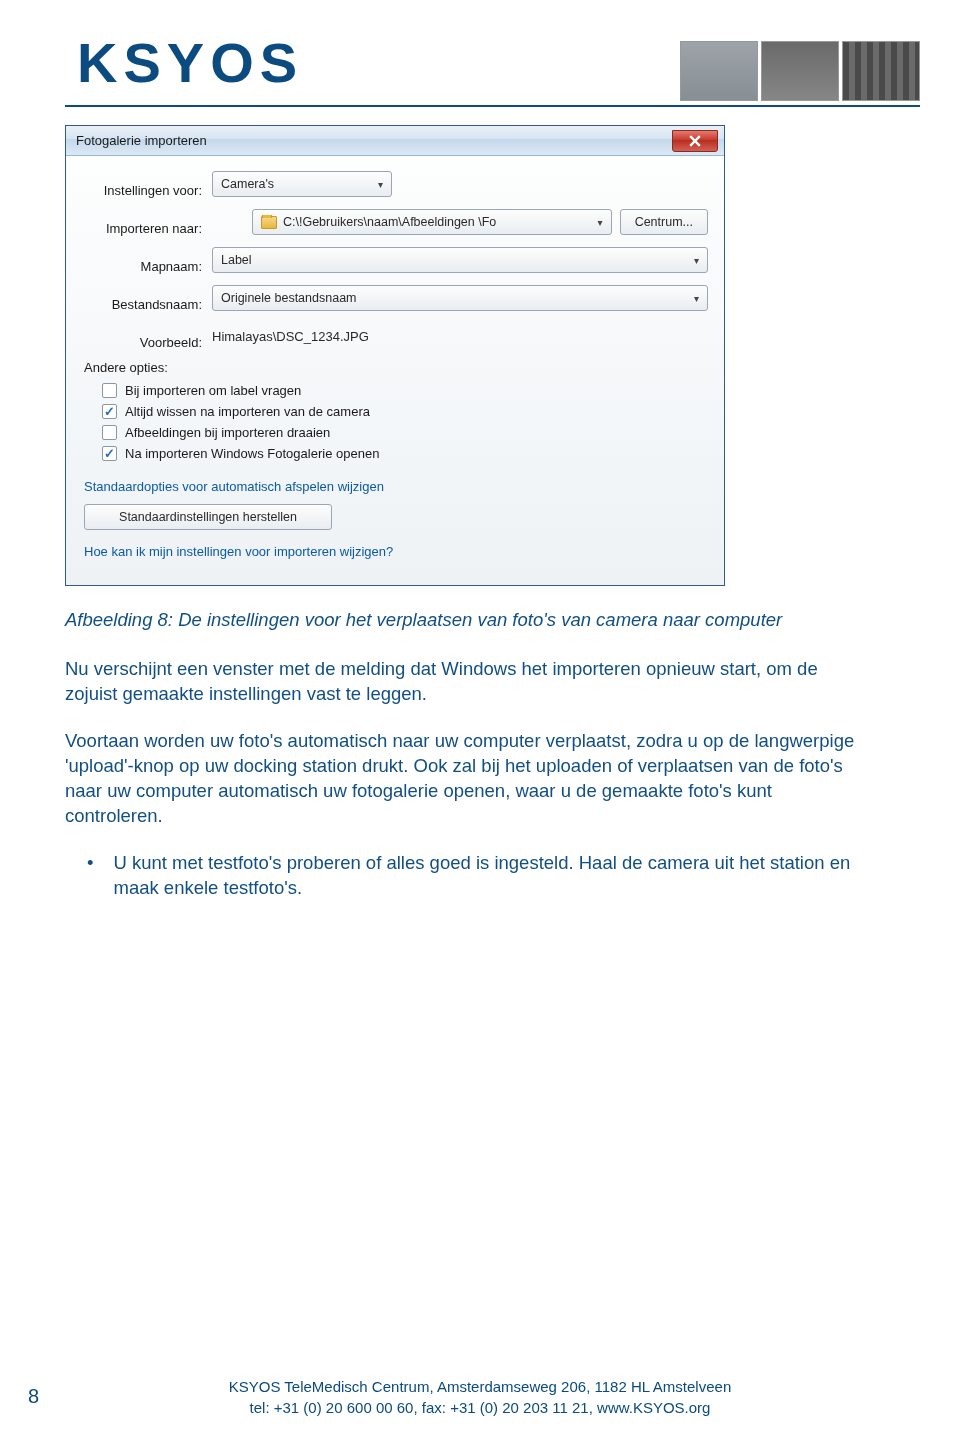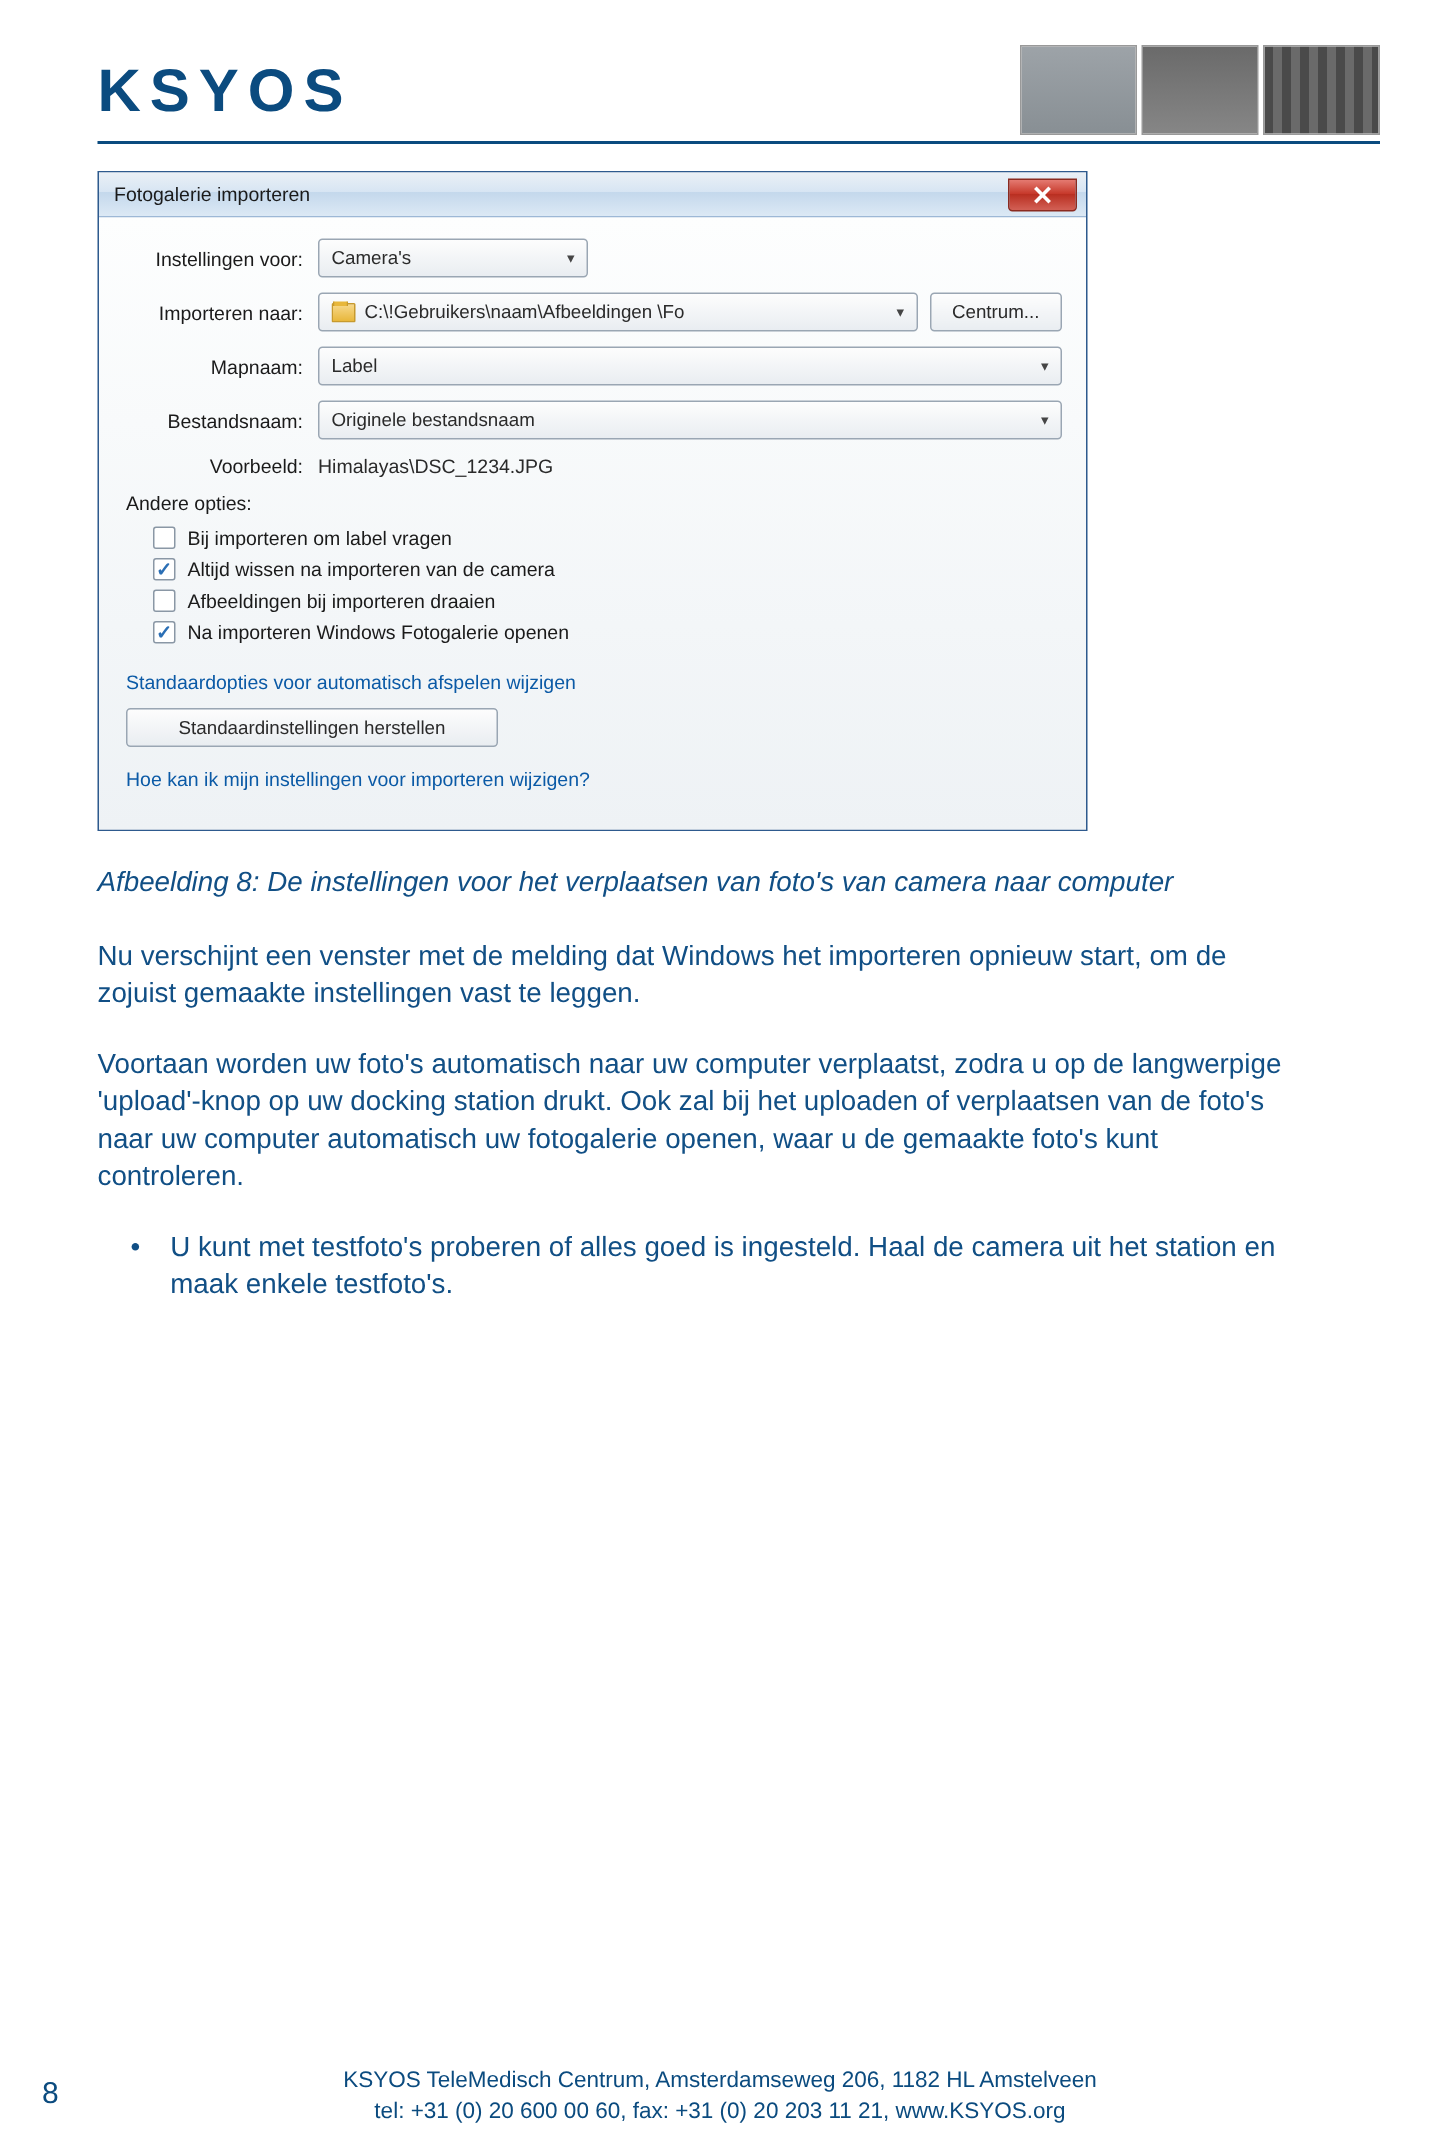--- a/index.html
+++ b/index.html
@@ -25,25 +25,26 @@
     letter-spacing: -20px;
   }
   .page-header {
     display: flex;
     justify-content: space-between;
     align-items: flex-end;
     padding: 30px 40px 0 65px;
   }
   .logo {
     font-family: "Trebuchet MS", sans-serif;
-    font-size: 40px;
+    font-size: 56px;
     font-weight: bold;
     letter-spacing: 6px;
     color: #0b4b7f;
     padding-bottom: 6px;
+    margin-left: 12px;
   }
   .header-textures {
     display: flex;
     gap: 3px;
   }
   .tex {
     width: 78px; height: 60px;
     background: #777;
     border: 1px solid #999;
   }
@@ -92,34 +93,35 @@
   .form-row {
     display: flex;
     align-items: center;
     margin-bottom: 10px;
   }
   .form-label {
     width: 130px;
     text-align: right;
     color: #1a1a1a;
     padding-right: 10px;
+    margin-top: 13px;
   }
   .combo, .btn-browse, .btn-restore, .btn-std {
     height: 26px;
     border: 1px solid #9aa6b3;
     background: linear-gradient(#fdfdfd,#e9edf1);
     border-radius: 3px;
     display: flex; align-items: center;
     padding: 0 8px;
     font-size: 12.5px;
     color: #2a2a2a;
   }
   .combo { flex: 1; justify-content: space-between; }
   .combo-narrow { width: 180px; flex: none; }
-  .combo-path { flex: 1; gap: 6px; }
+  .combo-path { flex: 1; gap: 6px; margin-left: 40px; }
   .folder-icon {
     width: 16px; height: 13px;
     background: linear-gradient(#f7d88a,#e8b73b);
     border: 1px solid #c79a2e;
     border-radius: 1px;
     margin-right: 6px;
     position: relative;
   }
   .folder-icon::before {
     content: ""; position: absolute; top: -4px; left: 0;

